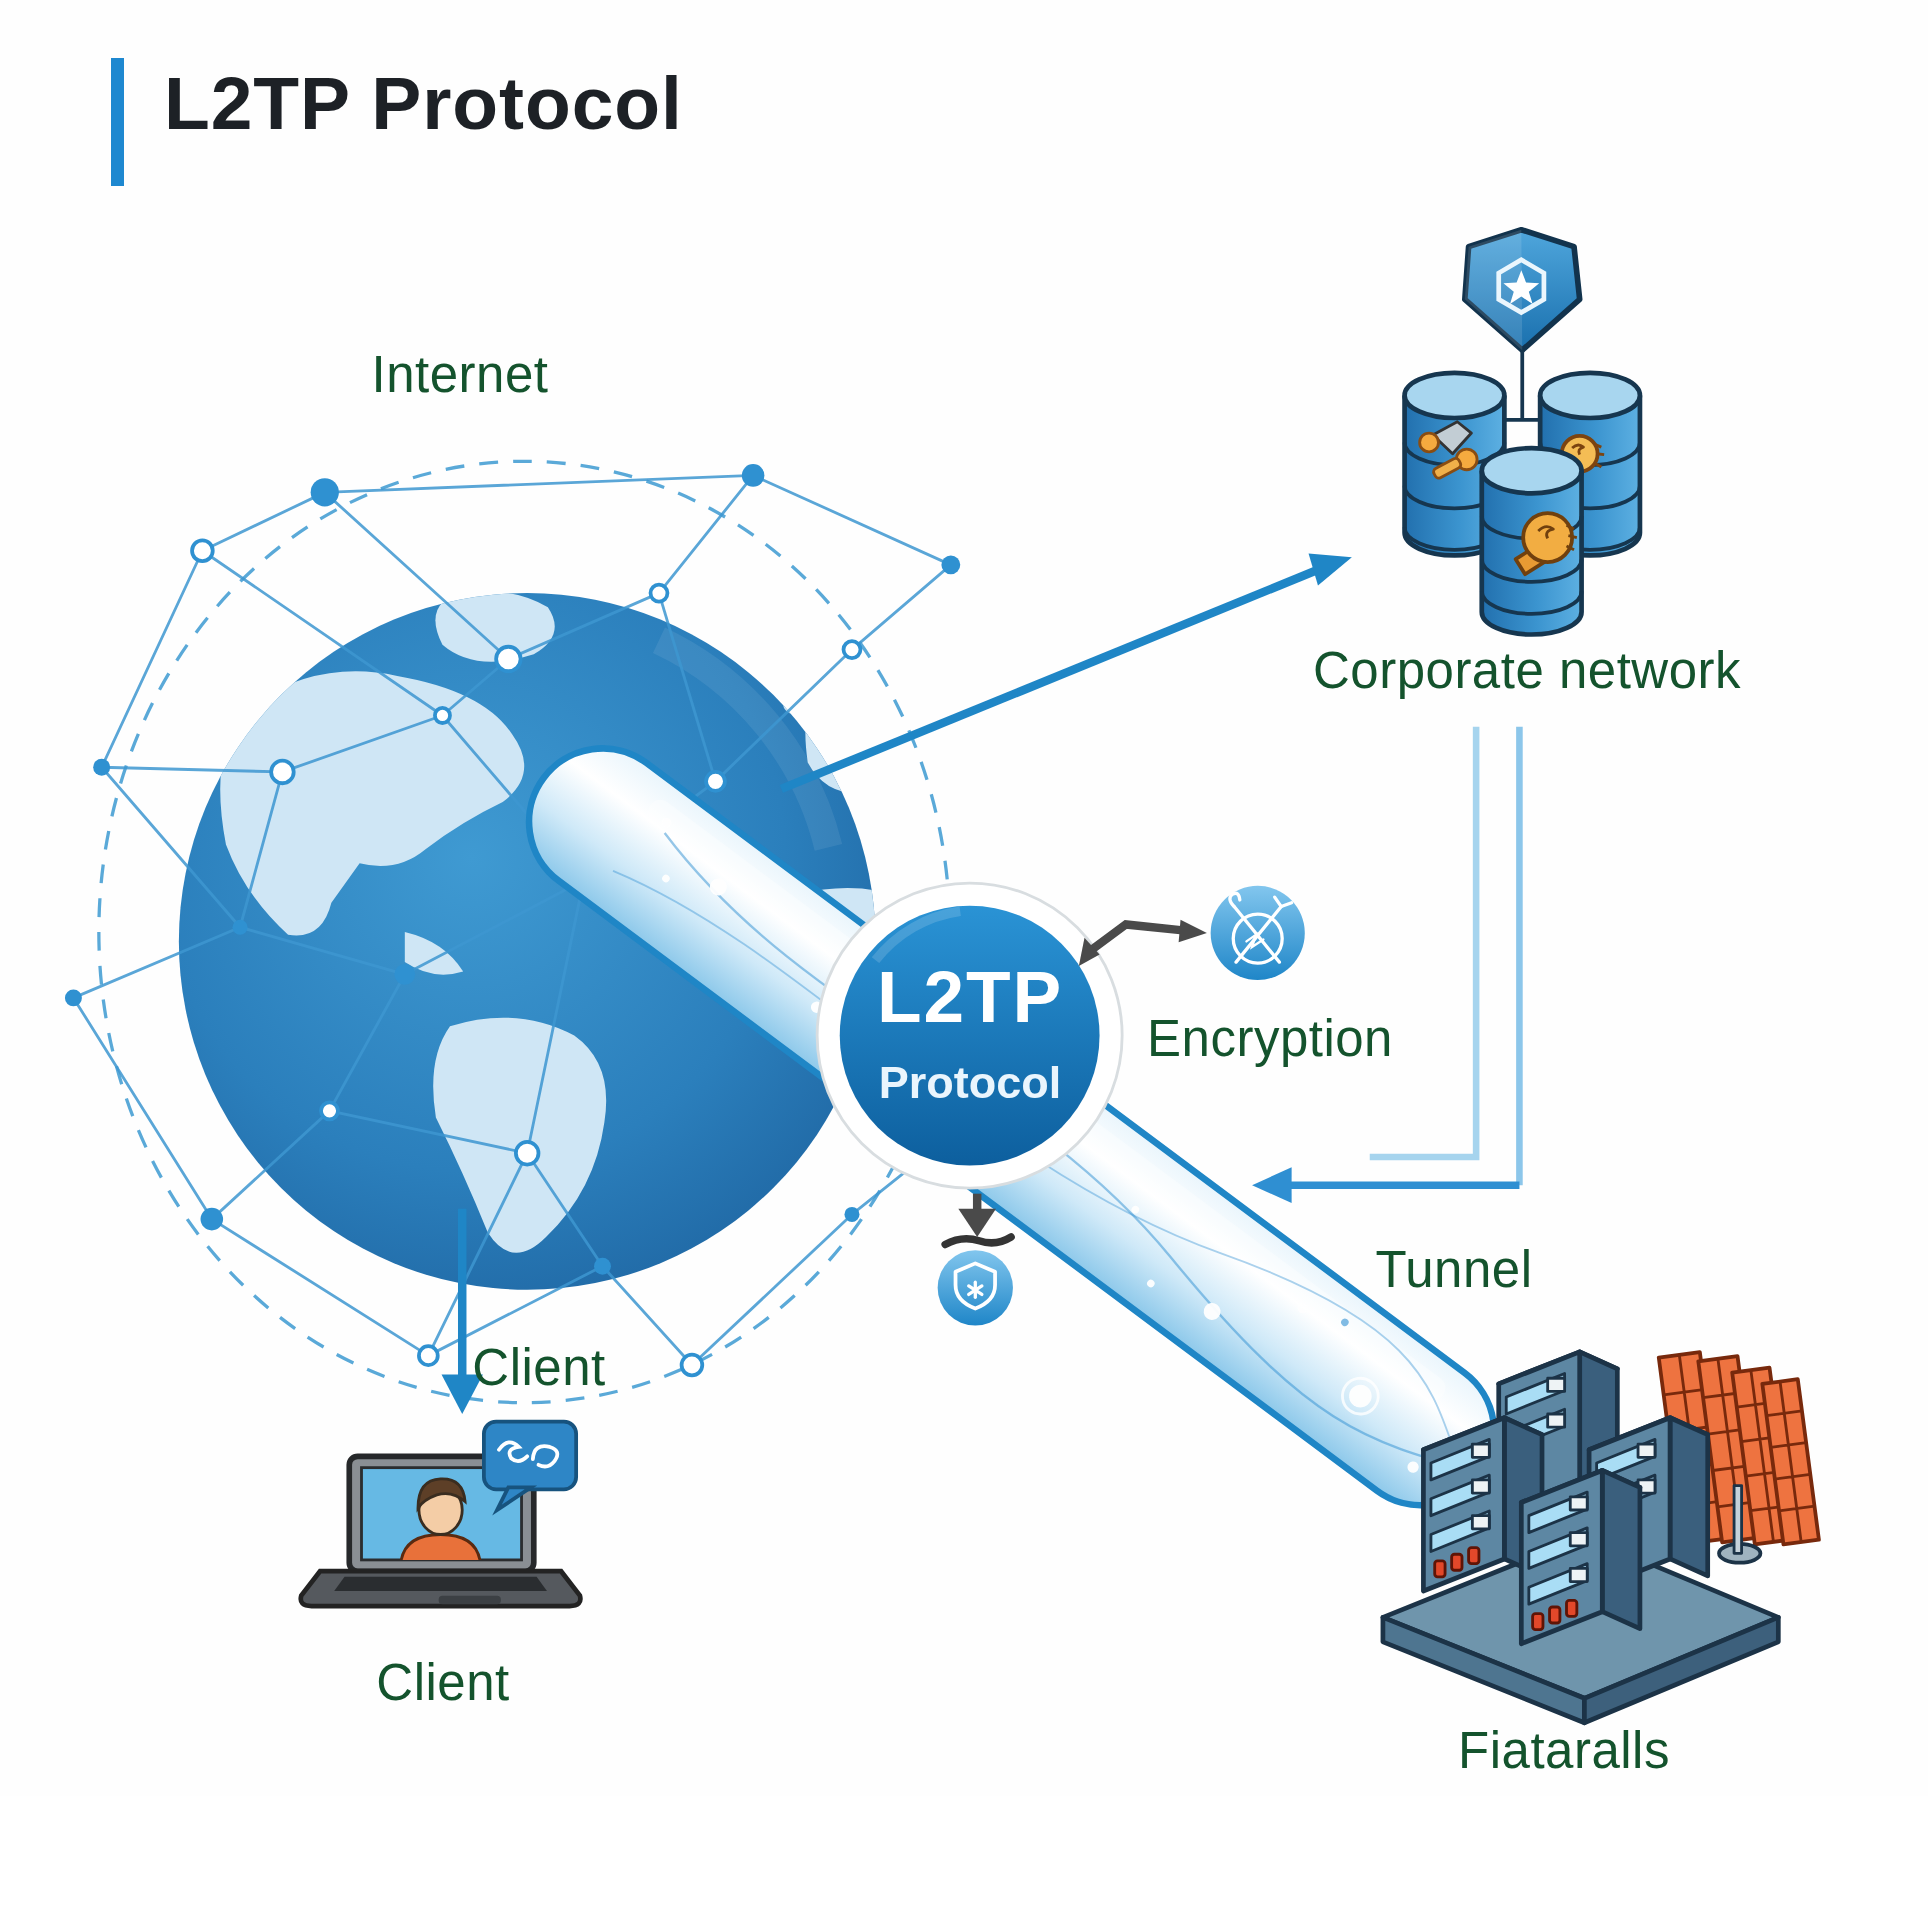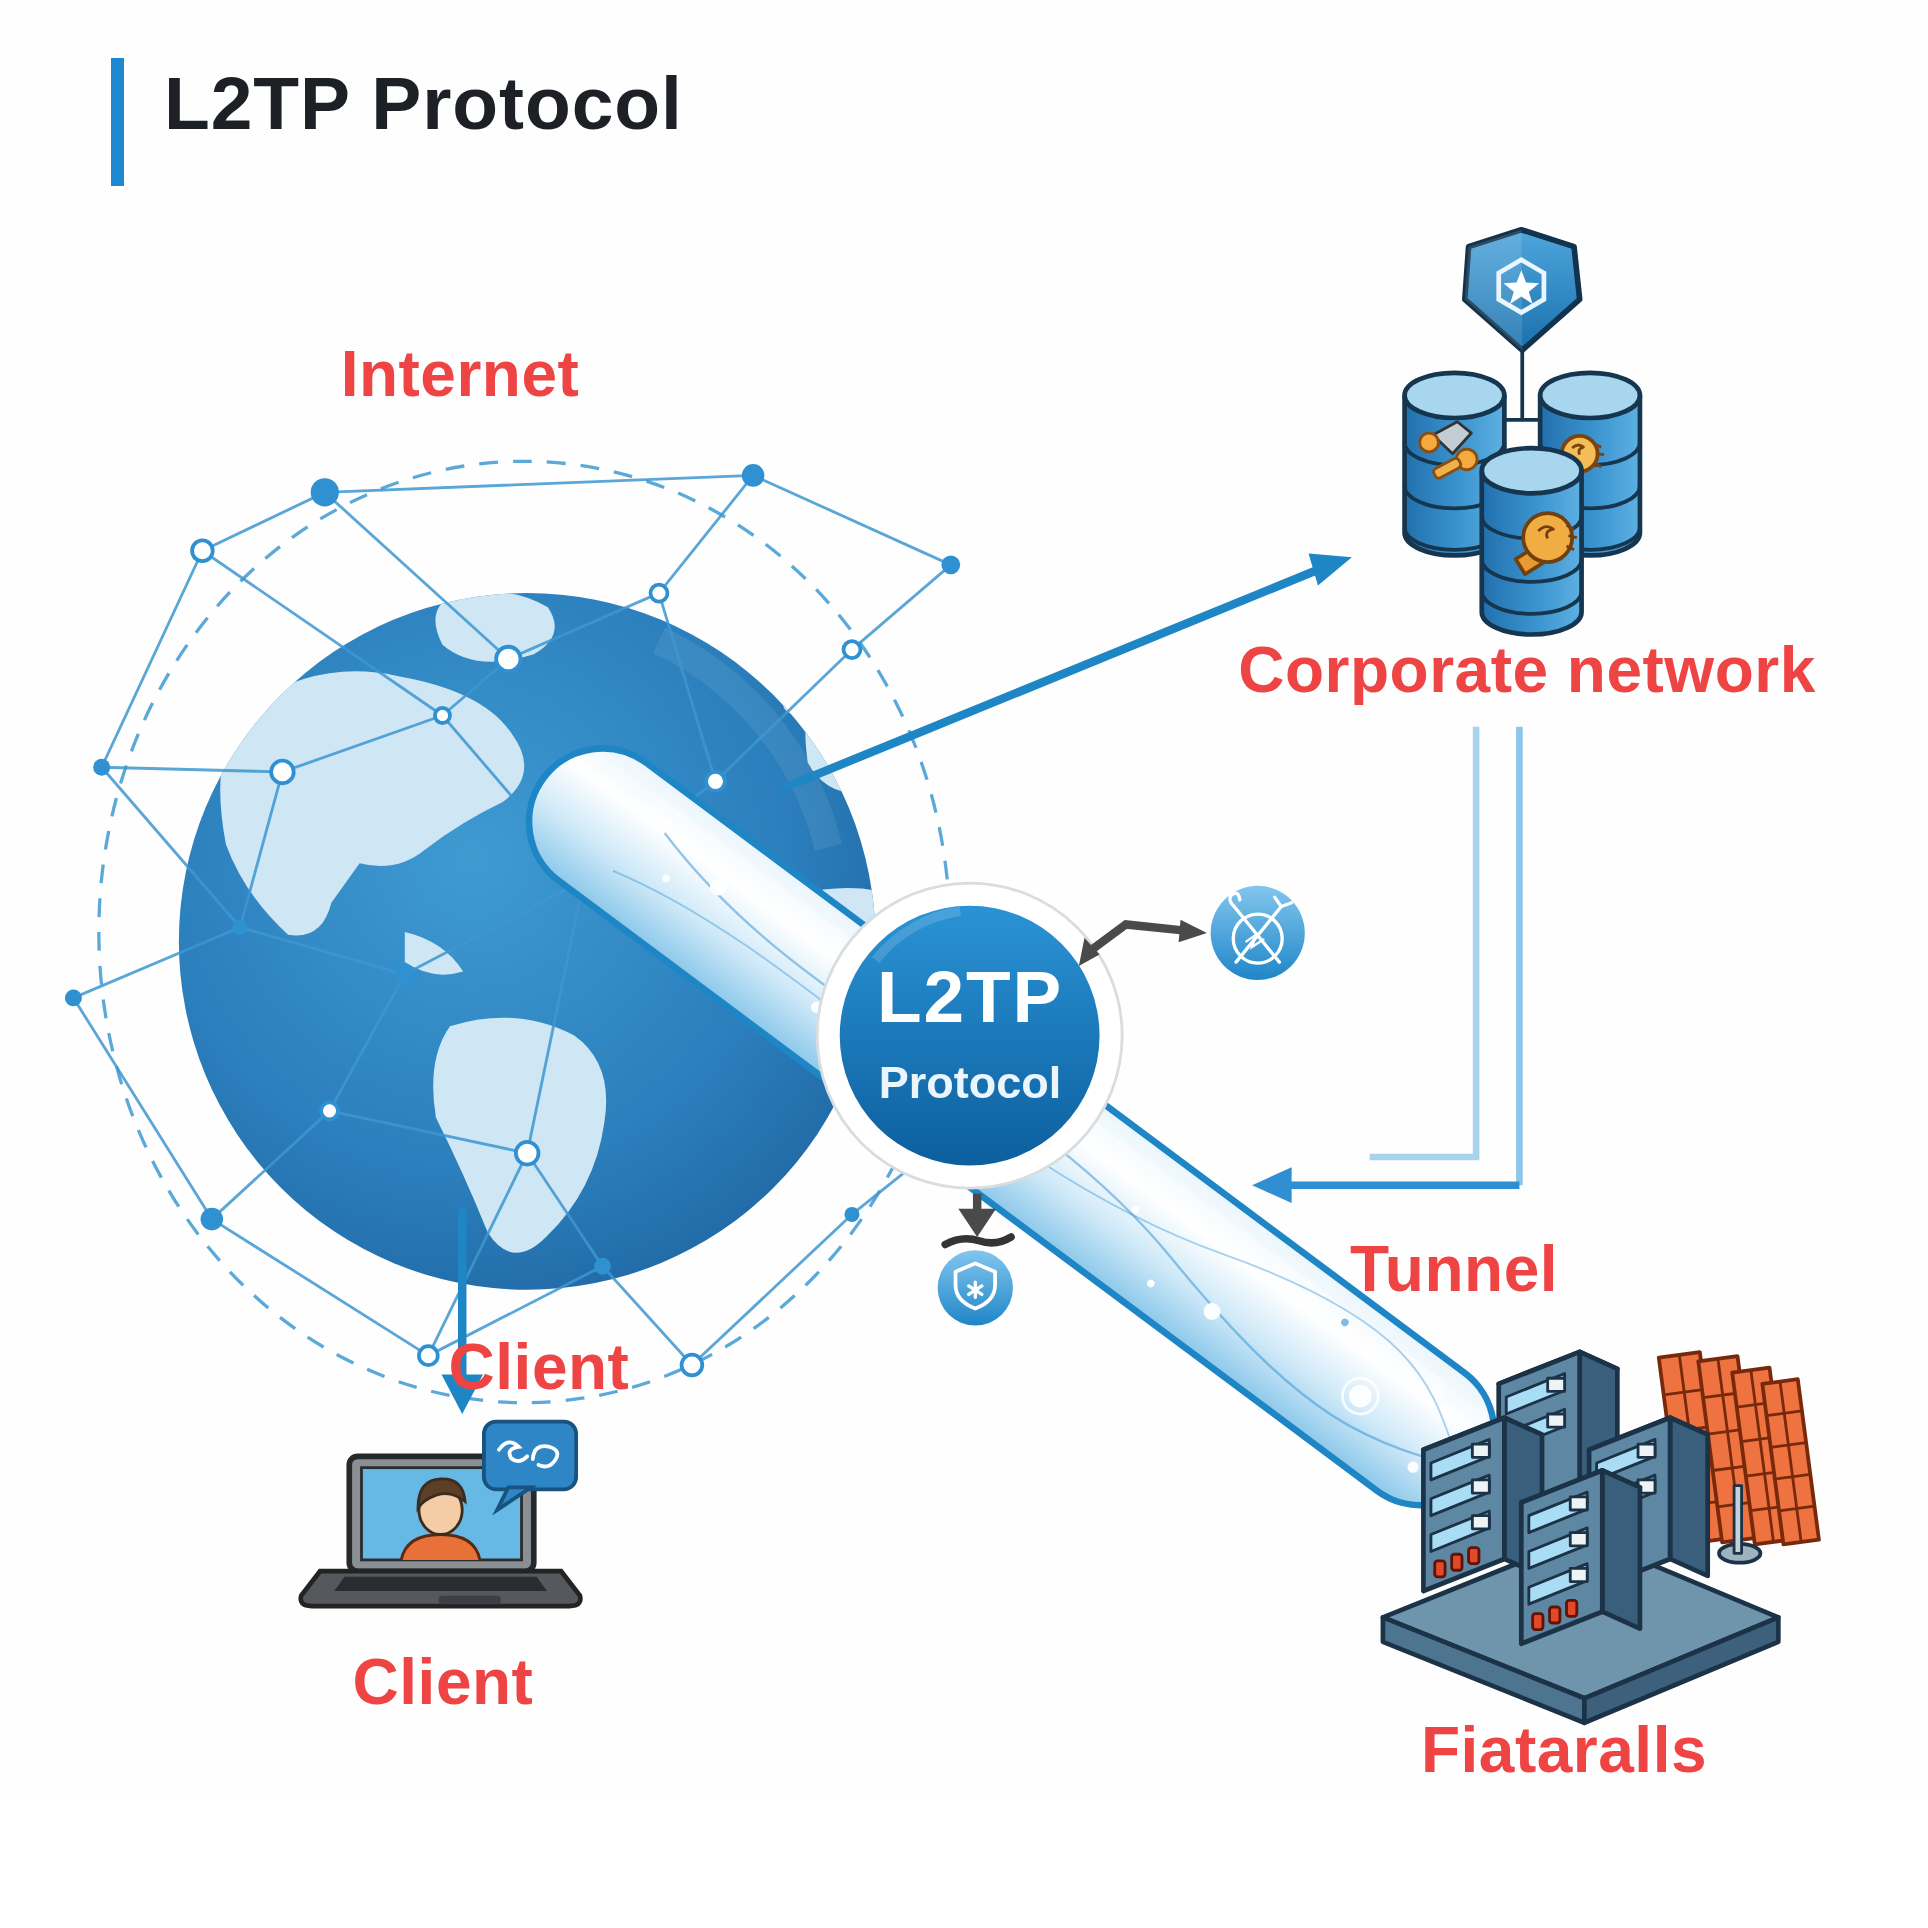--- a/index.html
+++ b/index.html
@@ -1,21 +1,21 @@
 <!DOCTYPE html>
 <html style="font-size:15px"><head>
 <meta charset="utf-8">
 <style>
   html,body{margin:0;padding:0;background:#ffffff;}
   body{width:1928px;height:1928px;font-family:"Liberation Sans",sans-serif;}
   .canvas{position:relative;width:1928px;height:1796px;overflow:hidden;background:#fefefe;}
   svg.diagram{position:absolute;left:0;top:0;}
   .title-bar{position:absolute;left:111px;top:58px;width:13px;height:128px;background:#1e88d0;}
   .page-title{position:absolute;left:164px;top:60px;font-size:75px;font-weight:700;color:#1d2126;letter-spacing:0.9px;white-space:nowrap;}
-  .label{position:absolute;transform:translate(-50%,-50%);font-size:64px;font-weight:700;color:#ef4444;white-space:nowrap;letter-spacing:0.5px;}
+  .label{position:absolute;transform:translate(-50%,-50%);font-size:51px;font-weight:400;color:#14532d;white-space:nowrap;letter-spacing:0.5px;}
   .lbl-internet{left:460px;top:374px;}
   .lbl-corp{left:1527px;top:670px;}
   .lbl-encryption{left:1270px;top:1038px;}
   .lbl-encapsulation{left:979px;top:1352px;}
   .lbl-tunnel{left:1454px;top:1269px;}
   .lbl-client-upper{left:539px;top:1367px;}
   .lbl-client-lower{left:443px;top:1682px;}
   .lbl-firewalls{left:1564px;top:1750px;}
   .circle-line1{position:absolute;left:970px;top:996px;transform:translate(-50%,-50%);font-size:73px;font-weight:700;color:#ffffff;letter-spacing:1.9px;}
   .circle-line2{position:absolute;left:970px;top:1083px;transform:translate(-50%,-50%);font-size:45px;font-weight:700;color:#eaf5fd;}
@@ -374,20 +374,21 @@
       </g>
     </g>
   </g>
 </svg>
 
 <div class="title-bar"></div>
 <div class="page-title">L2TP Protocol</div>
 
 <div class="label lbl-internet">Internet</div>
 <div class="label lbl-corp">Corporate network</div>
+<div class="label lbl-encryption">Encryption</div>
 <div class="label lbl-tunnel">Tunnel</div>
 <div class="label lbl-client-upper">Client</div>
 <div class="label lbl-client-lower">Client</div>
 <div class="label lbl-firewalls">Fiataralls</div>
 
 <div class="circle-line1">L2TP</div>
 <div class="circle-line2">Protocol</div>
 
 </div>
 

